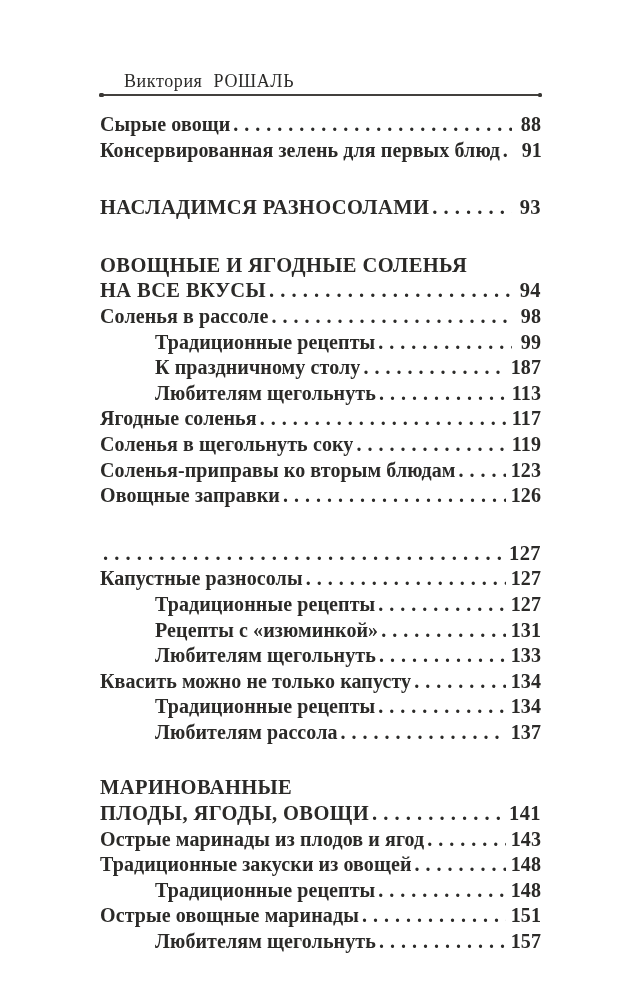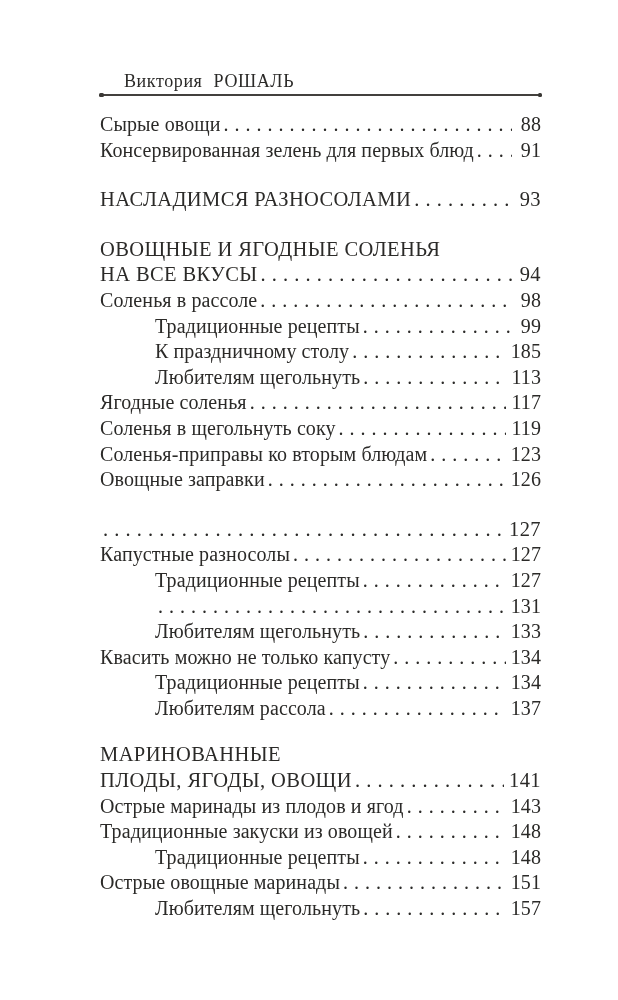--- a/index.html
+++ b/index.html
@@ -53,28 +53,29 @@
     left: 100px;
     top: 112px;
     width: 441px;
   }
   .toc-row {
     display: flex;
     align-items: flex-end;
     line-height: 25.6px;
     font-size: 20px;
     letter-spacing: 0.1px;
+    font-weight: bold;
   }
   .toc-row.chapter {
     font-size: 20.5px;
     letter-spacing: 0.4px;
   }
   .toc-row.sub { padding-left: 55px; }
-  .toc-row.space-section    { margin-top: 24px; }
-  .toc-row.space-section-lg { margin-top: 21px; }
+  .toc-row.space-section    { margin-top: 32px; }
+  .toc-row.space-section-lg { margin-top: 30px; }
   .toc-label { white-space: nowrap; }
   .toc-leader {
     flex: 1;
     overflow: hidden;
     white-space: nowrap;
     margin: 0 5px 0 3px;
     min-width: 10px;
   }
   .toc-leader::after {
     content: ". . . . . . . . . . . . . . . . . . . . . . . . . . . . . . . . . . . . . . . . . . . . . . . . . . . . . . . . . . . . . . . . . . . . . . . . . . . .";
@@ -124,21 +125,21 @@
     <span class="toc-page">98</span>
   </div>
       <div class="toc-row sub">
     <span class="toc-label">Традиционные рецепты</span>
     <span class="toc-leader"></span>
     <span class="toc-page">99</span>
   </div>
       <div class="toc-row sub">
     <span class="toc-label">К праздничному столу</span>
     <span class="toc-leader"></span>
-    <span class="toc-page">185</span>
+    <span class="toc-page">187</span>
   </div>
       <div class="toc-row sub">
     <span class="toc-label">Любителям щегольнуть</span>
     <span class="toc-leader"></span>
     <span class="toc-page">113</span>
   </div>
       <div class="toc-row entry">
     <span class="toc-label">Ягодные соленья</span>
     <span class="toc-leader"></span>
     <span class="toc-page">117</span>
@@ -166,20 +167,21 @@
     <span class="toc-label">Капустные разносолы</span>
     <span class="toc-leader"></span>
     <span class="toc-page">127</span>
   </div>
       <div class="toc-row sub">
     <span class="toc-label">Традиционные рецепты</span>
     <span class="toc-leader"></span>
     <span class="toc-page">127</span>
   </div>
       <div class="toc-row sub">
+    <span class="toc-label">Рецепты с «изюминкой»</span>
     <span class="toc-leader"></span>
     <span class="toc-page">131</span>
   </div>
       <div class="toc-row sub">
     <span class="toc-label">Любителям щегольнуть</span>
     <span class="toc-leader"></span>
     <span class="toc-page">133</span>
   </div>
       <div class="toc-row entry">
     <span class="toc-label">Квасить можно не только капусту</span>

